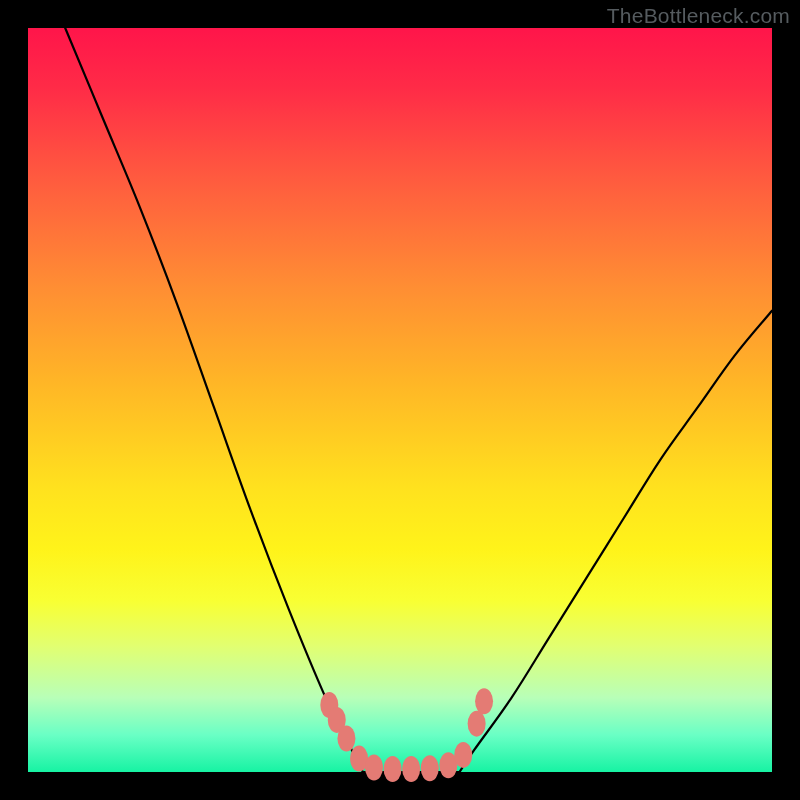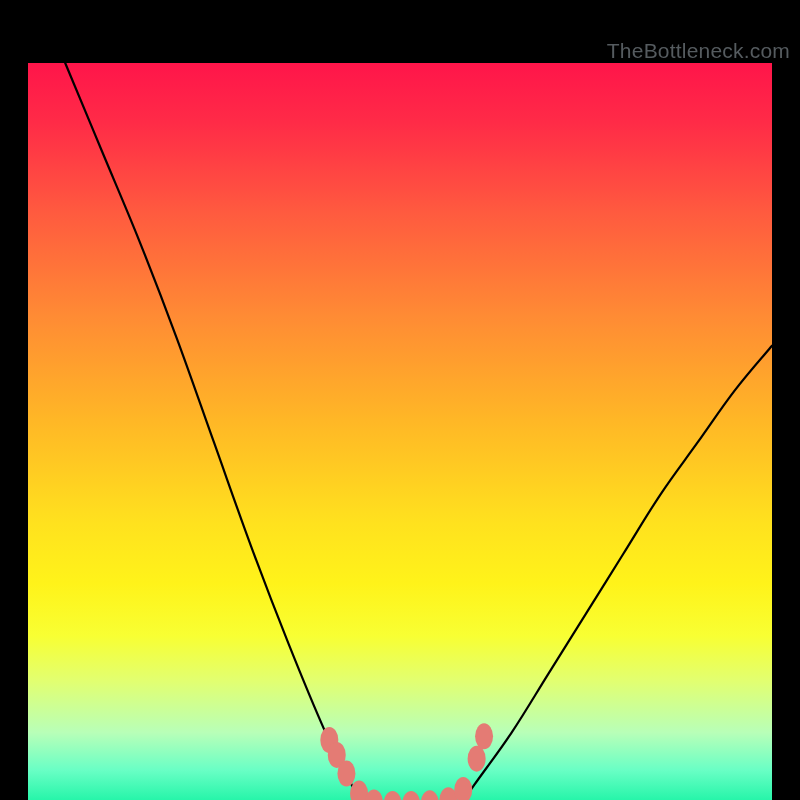--- a/index.html
+++ b/index.html
@@ -9,21 +9,20 @@
     height: 800px;
     background: #000;
     overflow: hidden;
     font-family: Arial, Helvetica, sans-serif;
   }
   .frame {
     position: relative;
     width: 800px;
     height: 716px;
     background: #000;
-    margin-top: 35px;
   }
   .plot-area {
     position: absolute;
     left: 28px;
     top: 28px;
     width: 744px;
     height: 744px;
     background: linear-gradient(to bottom,
       #ff154a 0%,
       #ff2b47 8%,

